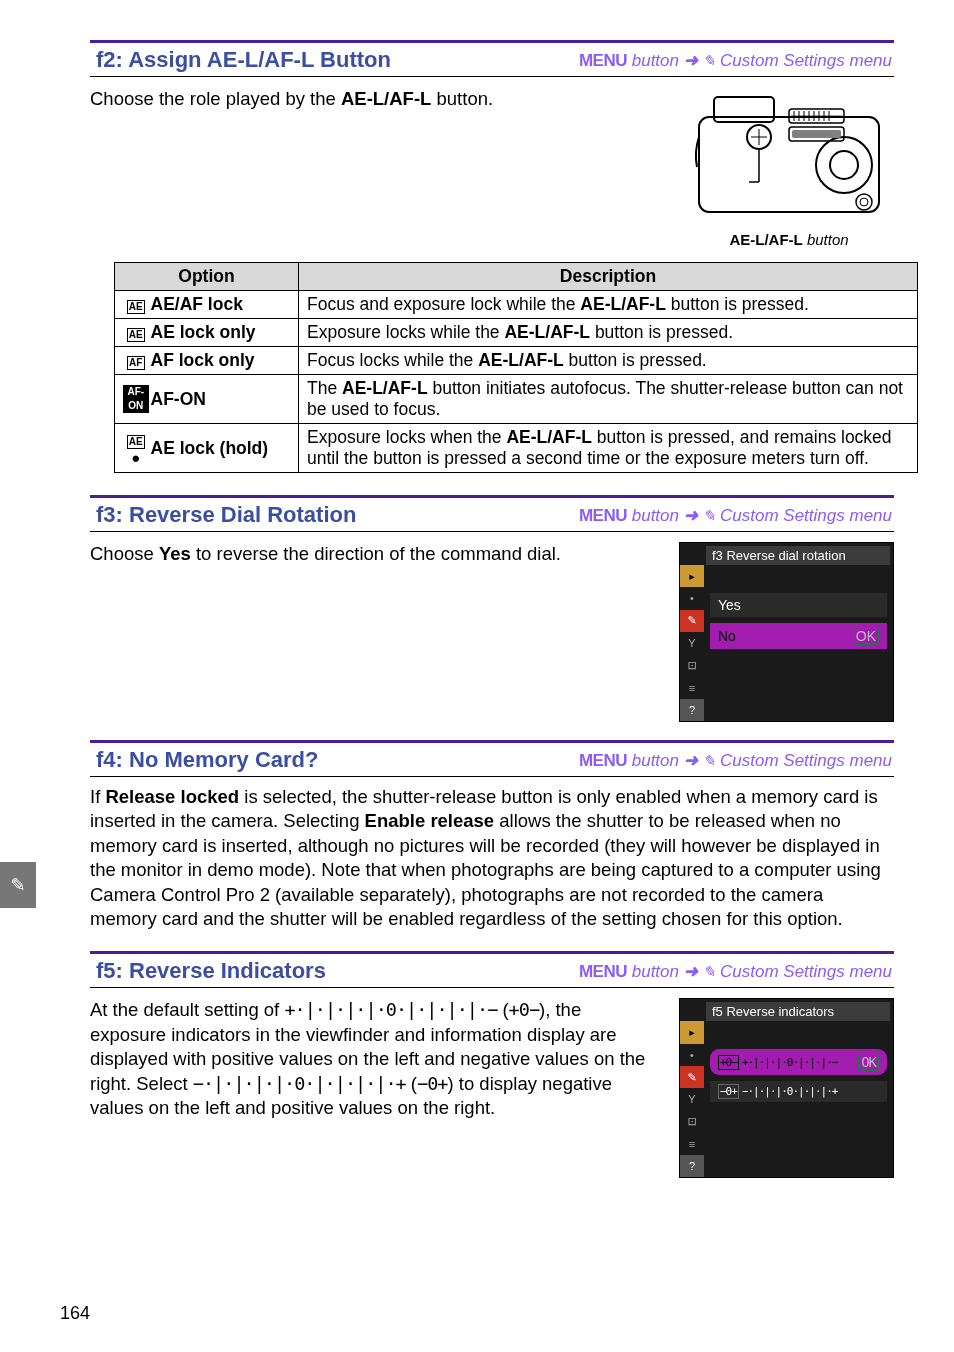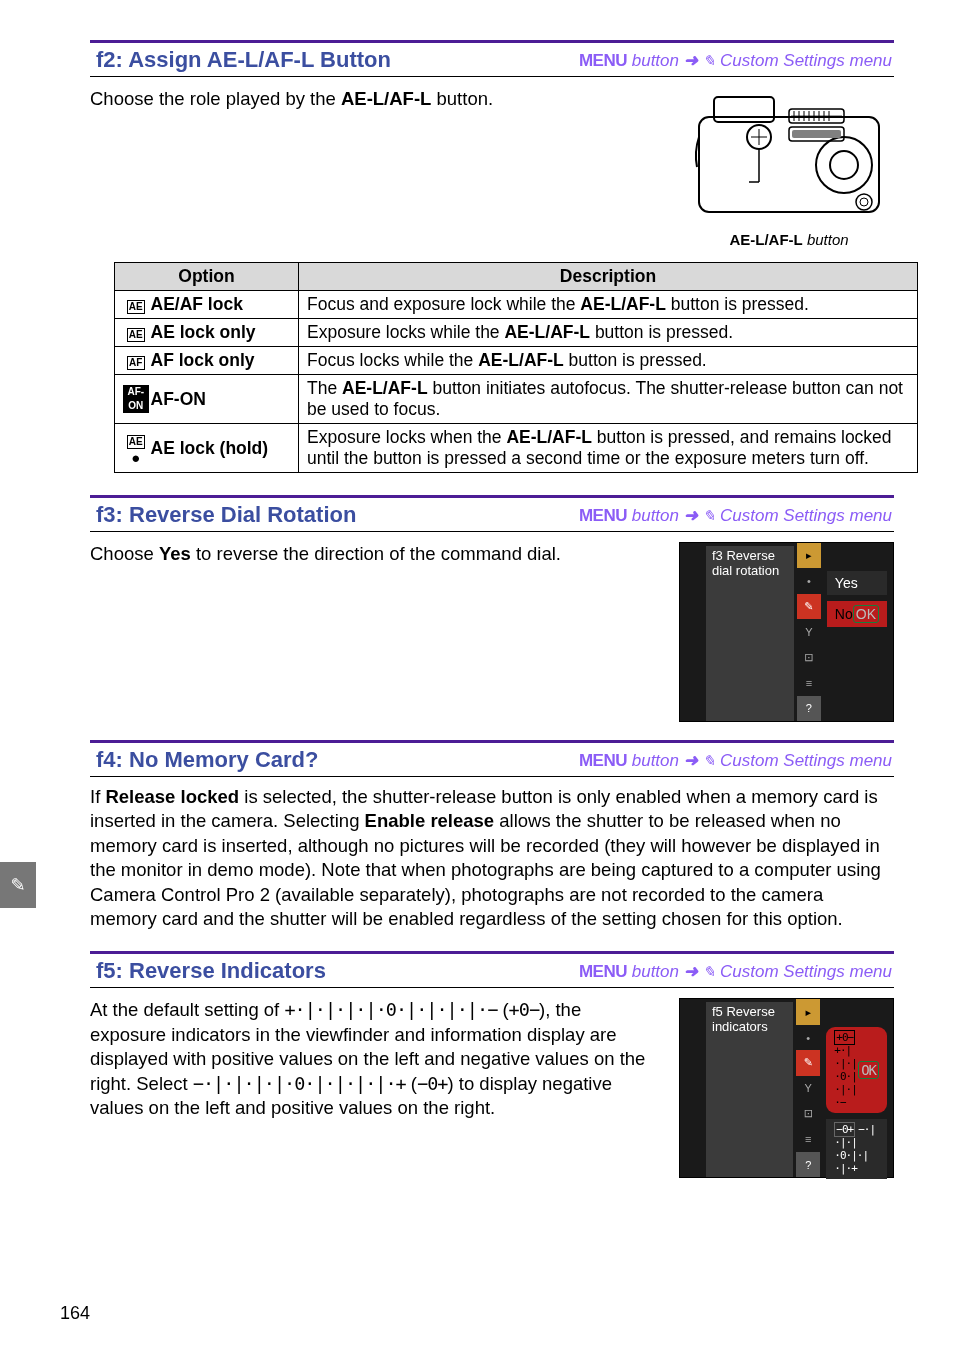--- a/index.html
+++ b/index.html
@@ -96,21 +96,21 @@
   table.opt td.desc { }
 
   .menu-shot {
     width: 215px;
     height: 180px;
     background: #1a1a1a;
     border: 1px solid #000;
     font-size: 14px;
     color: #fff;
     display: flex;
-    flex-direction: row;
+    flex-direction: column;
   }
   .menu-shot .ms-title {
     background: #3b3b3b;
     margin: 3px 3px 0 26px;
     padding: 2px 6px;
     font-size: 13px;
   }
   .menu-shot .ms-body {
     flex: 1;
     display: flex;
@@ -127,21 +127,21 @@
   .menu-shot .ms-left .q { background:#555; color:#fff;}
   .menu-shot .ms-rows { flex:1; padding: 6px 4px 2px 4px;}
   .menu-shot .ms-row {
     background:#2a2a2a;
     color:#fff;
     padding: 4px 8px;
     margin: 6px 2px;
     font-size: 14px;
     display:flex; justify-content:space-between; align-items:center;
   }
-  .menu-shot .ms-row.sel { background:#b91c1c; color:#000;}
+  .menu-shot .ms-row.sel { background:#a21caf; color:#000;}
   .menu-shot .ms-row.spacer { background:transparent; height:14px; padding:0; margin:2px;}
   .ok-badge { font-size:14px; border:1px solid #15803d; border-radius:3px; padding:0 2px; color:#bbb;}
 
   .row-with-shot { display:flex; justify-content:space-between; align-items:flex-start; gap:20px; margin-top:10px;}
   .row-with-shot .body-text { margin-top:0; flex:1;}
 
   .pgnum {
     position: absolute;
     bottom: 28px;
     left: 60px;

